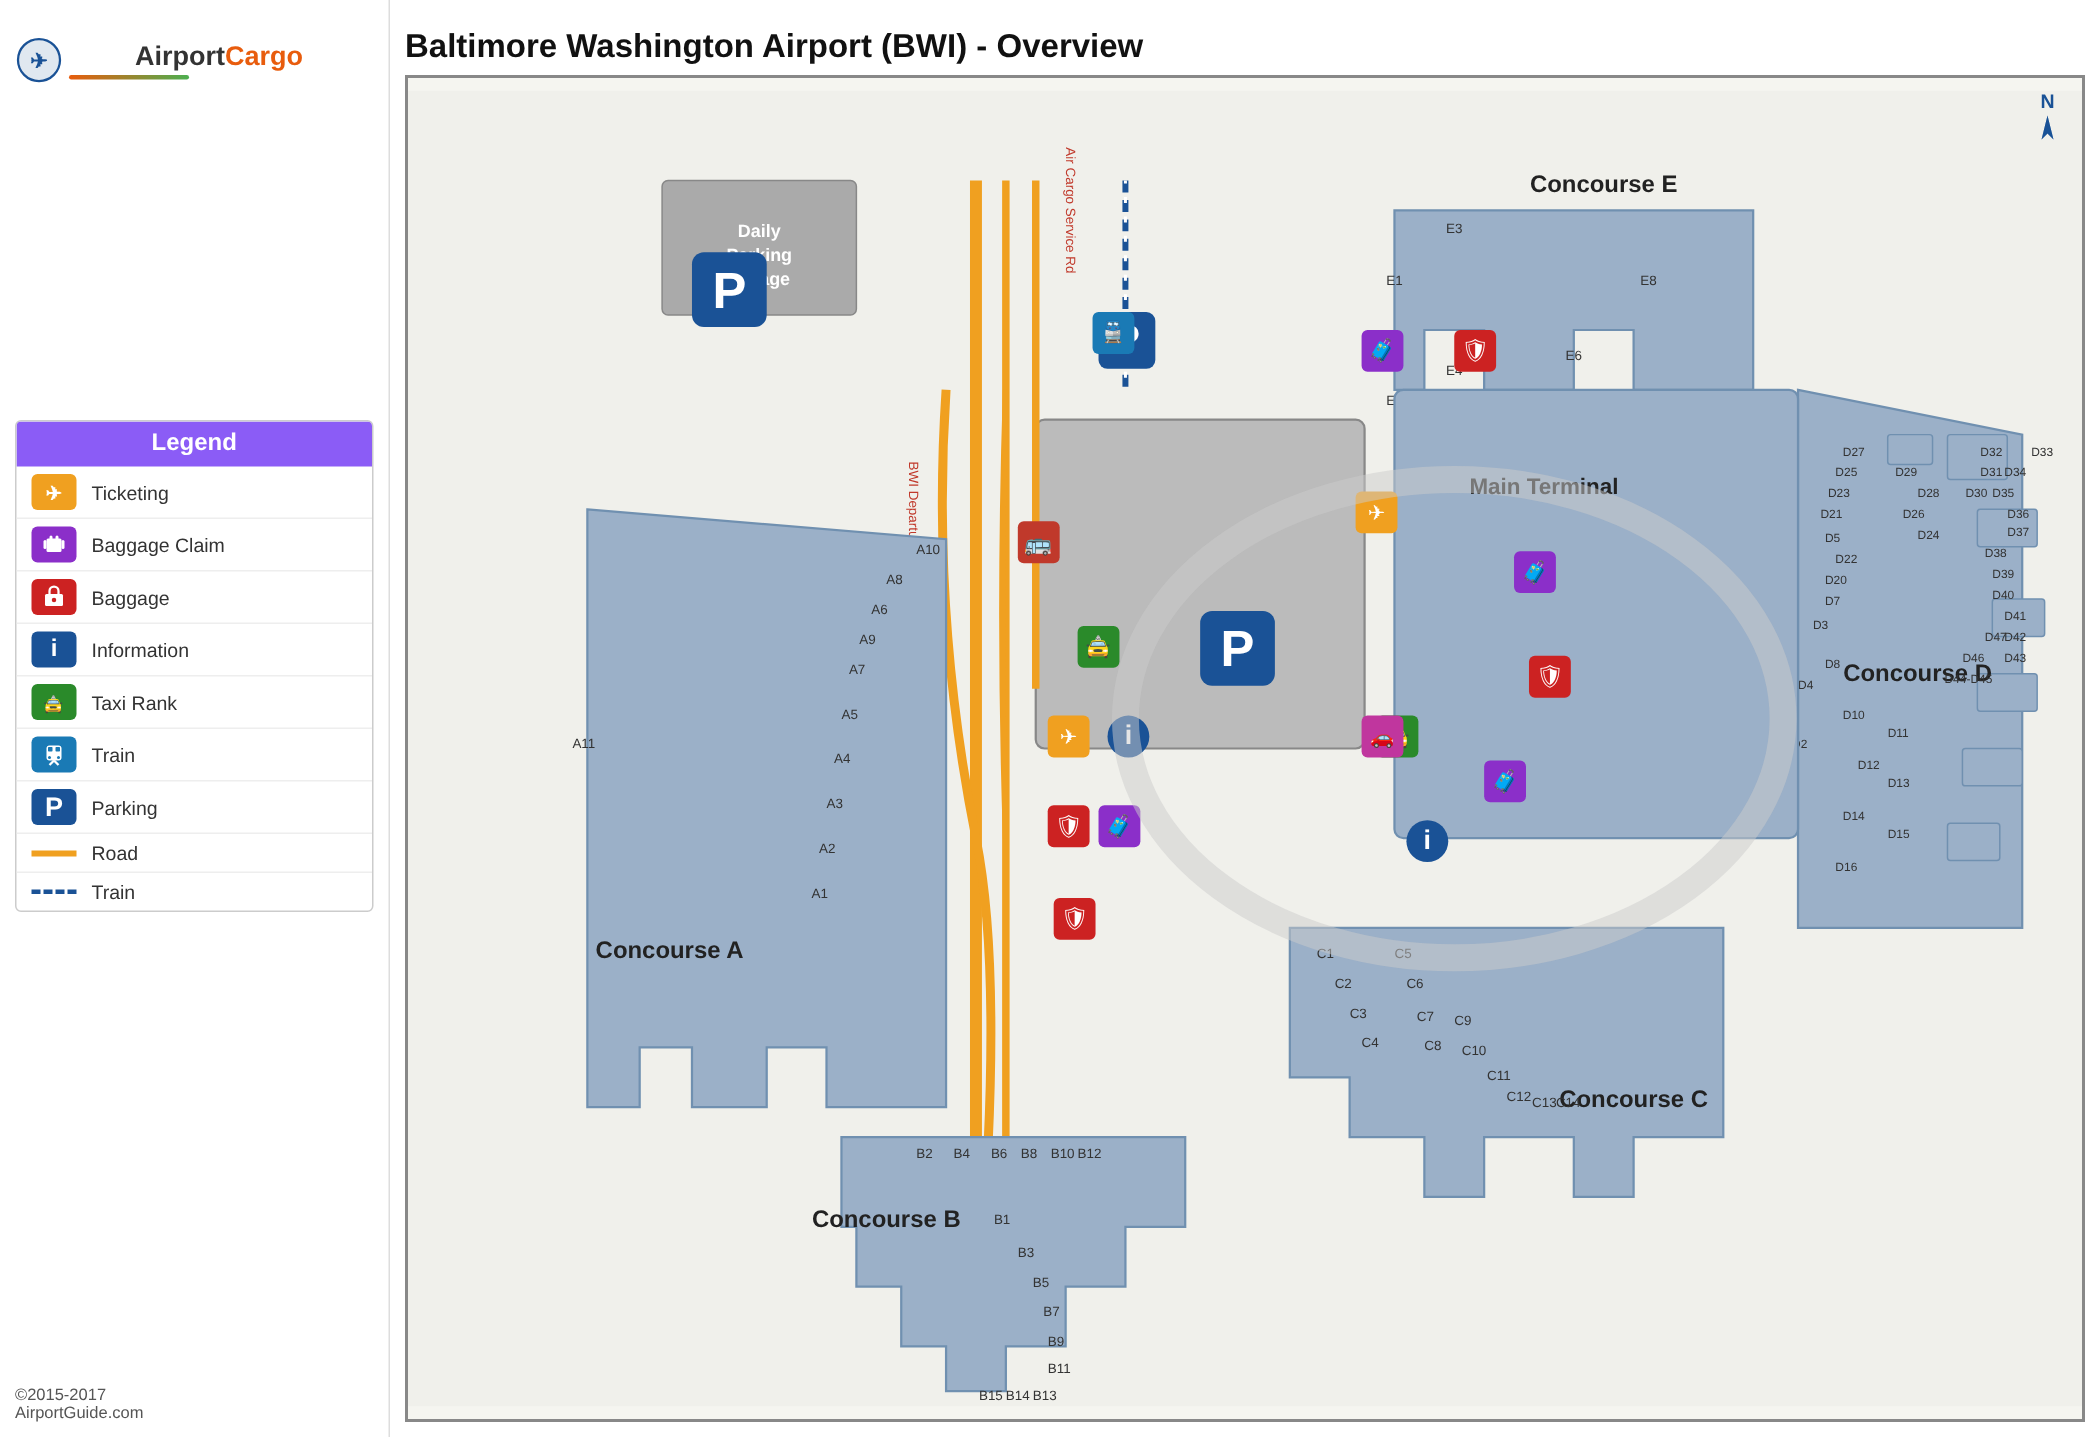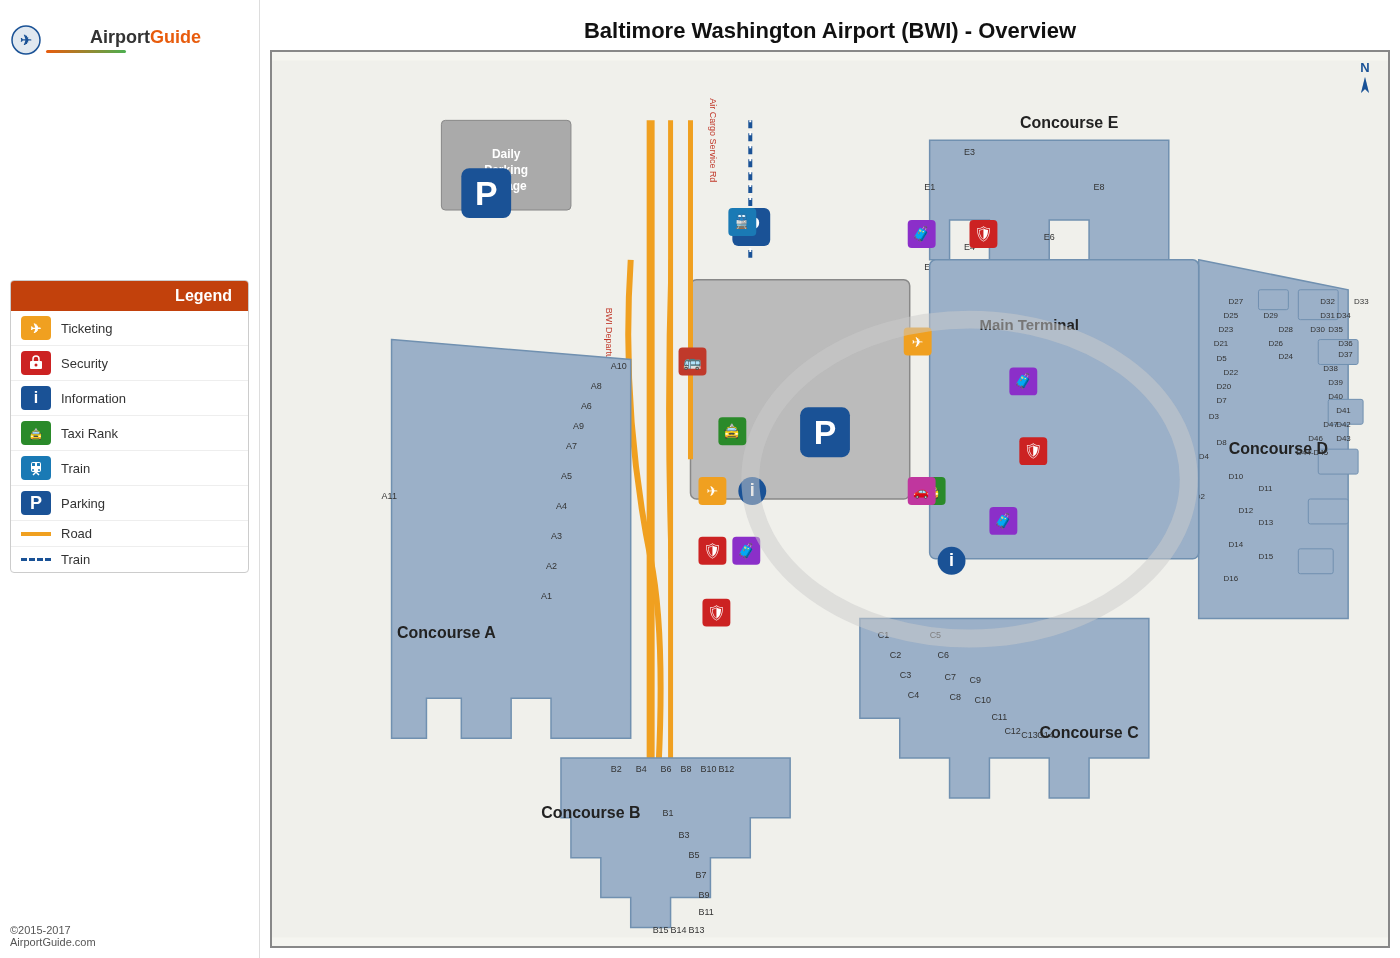--- a/index.html
+++ b/index.html
@@ -35,26 +35,26 @@
     
     #legend {
       background: #fff;
       border: 1px solid #ccc;
       border-radius: 4px;
       overflow: hidden;
       margin-top: 200px;
     }
 
     .legend-header {
-      background: #c2410c;
+      background: #8b5cf6;
       color: #fff;
       font-size: 16px;
       font-weight: bold;
       padding: 6px 16px;
-      text-align: right;
+      text-align: center;
     }
 
     .legend-item {
       display: flex;
       align-items: center;
       padding: 5px 10px;
       border-bottom: 1px solid #eee;
       font-size: 13px;
       color: #333;
     }
@@ -116,21 +116,20 @@
       height: 958px;
       position: relative;
       padding: 10px 10px 10px 10px;
       display: flex;
       flex-direction: column;
     }
 
     #map-title {
       font-size: 22px;
       font-weight: bold;
-      text-align: center;
       padding: 8px 0 6px 0;
       color: #111;
     }
 
     #map-container {
       flex: 1;
       position: relative;
       border: 2px solid #888;
       background: #f5f5f0;
       overflow: hidden;
@@ -164,49 +163,61 @@
 
 <div id="left-panel">
   <div id="logo-area">
     <div>
       <div style="display:flex;align-items:center;">
         <svg width="32" height="32" viewBox="0 0 32 32">
           <ellipse cx="16" cy="16" rx="14" ry="14" fill="#e0e8f0" stroke="#1a5296" stroke-width="1.5"></ellipse>
           <text x="16" y="21" text-anchor="middle" font-size="14" font-weight="bold" fill="#1a5296">✈</text>
         </svg>
         <div style="margin-left:4px;">
-          <span style="font-size:18px;font-weight:bold;color:#333;margin-left:44px;">Airport</span><span style="font-size:18px;font-weight:bold;color:#e85c0d;">Guide</span>
+          <span style="font-size:18px;font-weight:bold;color:#333;margin-left:44px;">Airport</span><span style="font-size:18px;font-weight:bold;color:#e85c0d;">Cargo</span>
           <div class="logo-underline"></div>
         </div>
       </div>
     </div>
   </div>
 
   <div id="legend">
     <div class="legend-header">Legend</div>
 
     <div class="legend-item">
       <div class="legend-icon icon-orange">
         <svg width="18" height="18" viewBox="0 0 18 18">
             <text x="9" y="14" text-anchor="middle" font-size="13" fill="white">✈</text>
           </svg>
       </div>
       <span>Ticketing</span>
     </div>
 
+    <div class="legend-item">
+      <div class="legend-icon icon-purple">
+        <svg width="18" height="18" viewBox="0 0 18 18">
+            <rect x="4" y="5" width="10" height="9" rx="1" fill="white"></rect>
+            <rect x="6" y="3" width="2" height="3" rx="1" fill="white"></rect>
+            <rect x="10" y="3" width="2" height="3" rx="1" fill="white"></rect>
+            <rect x="2" y="6" width="2" height="6" rx="1" fill="white"></rect>
+            <rect x="14" y="6" width="2" height="6" rx="1" fill="white"></rect>
+          </svg>
+      </div>
+      <span>Baggage Claim</span>
+    </div>
 
     <div class="legend-item">
       <div class="legend-icon icon-red">
         <svg width="18" height="18" viewBox="0 0 18 18">
             <rect x="3" y="7" width="12" height="8" rx="1" fill="white"></rect>
             <path d="M6 7V5a3 3 0 016 0v2" fill="none" stroke="white" stroke-width="1.5"></path>
             <circle cx="9" cy="11" r="1.5" fill="#cc2222"></circle>
           </svg>
       </div>
-      <span>Security</span>
+      <span>Baggage</span>
     </div>
 
     <div class="legend-item">
       <div class="legend-icon icon-blue-info">
         <span style="font-size:16px;font-weight:bold;color:white;">i</span>
       </div>
       <span>Information</span>
     </div>
 
     <div class="legend-item">

